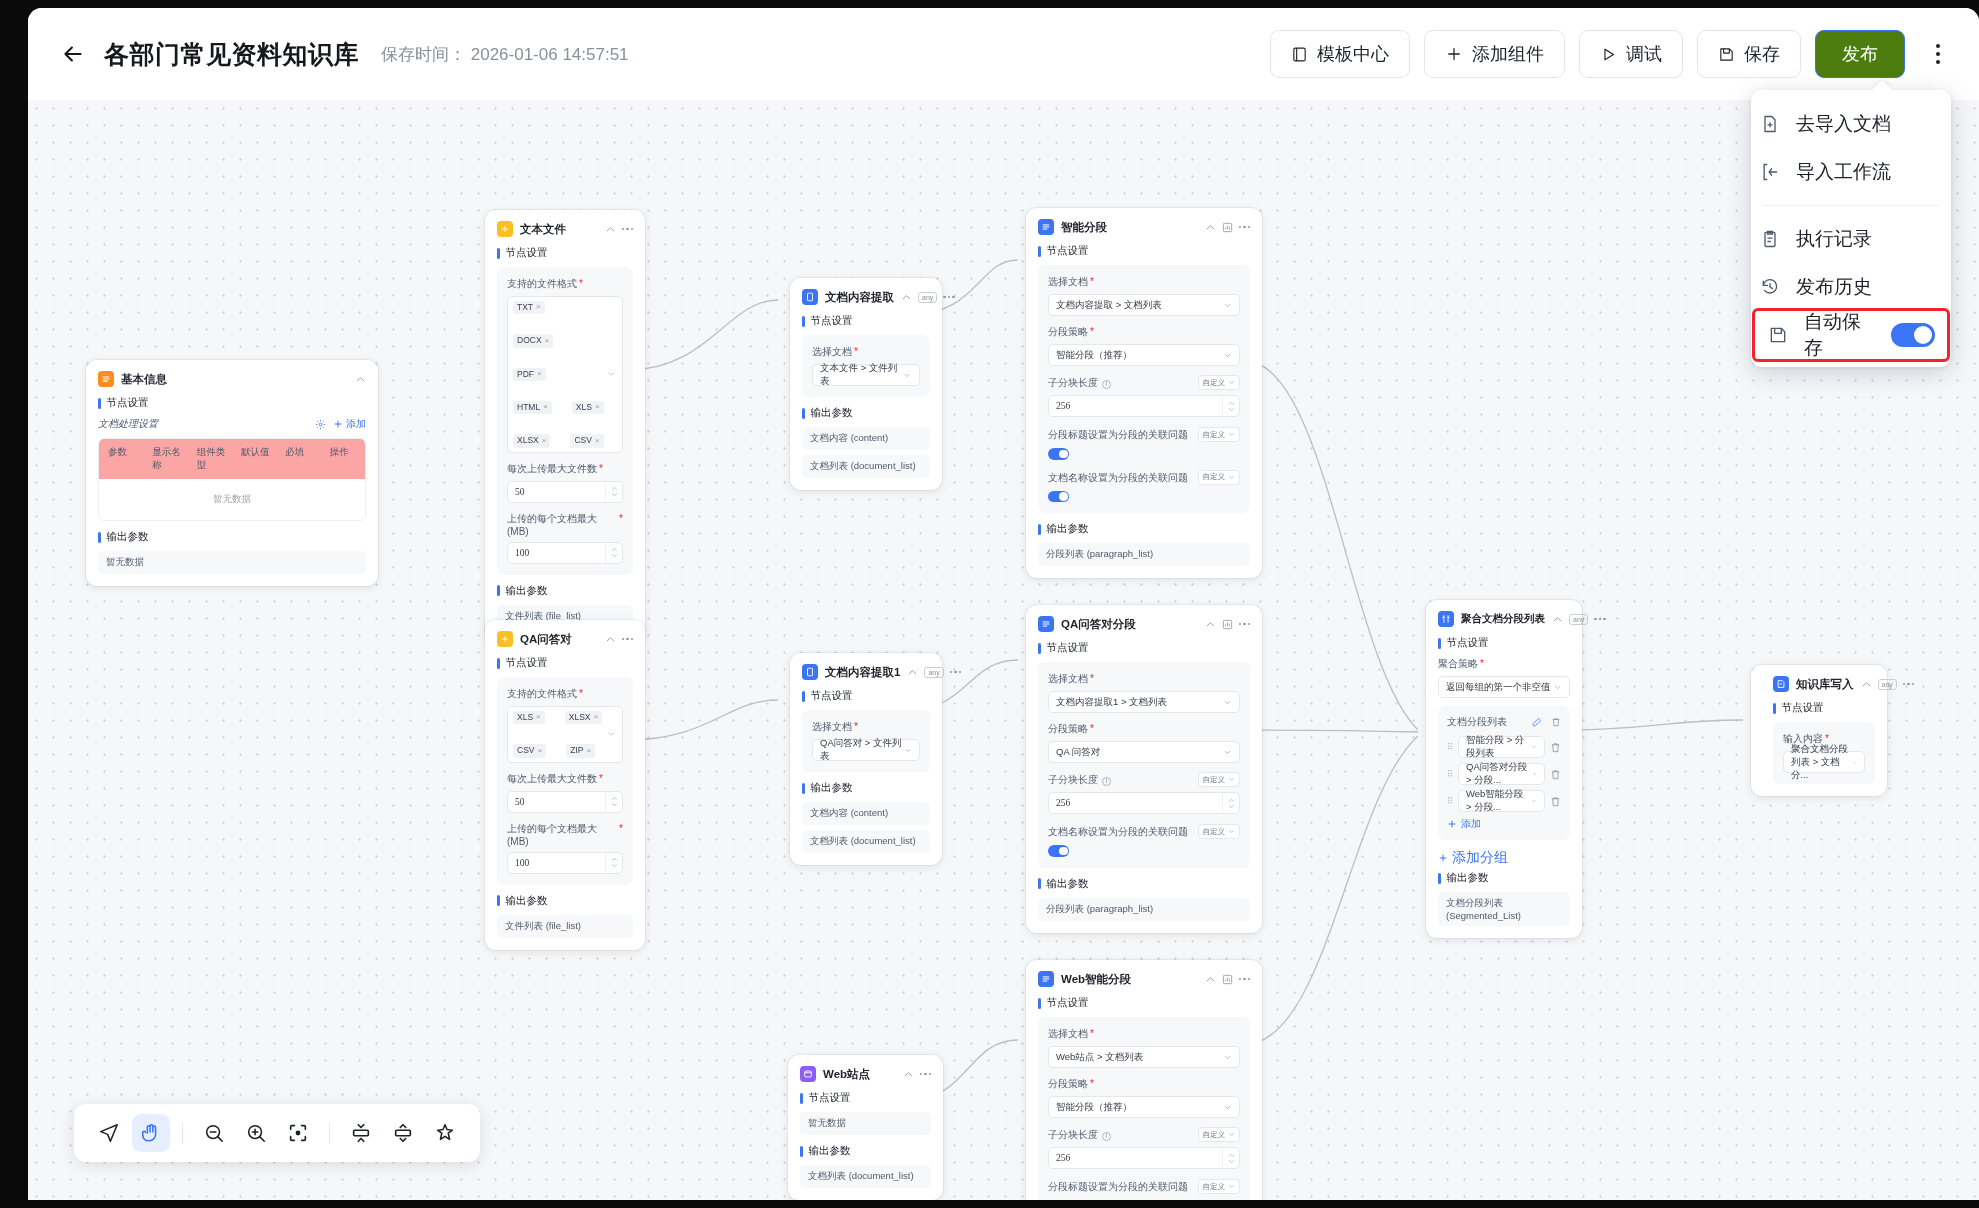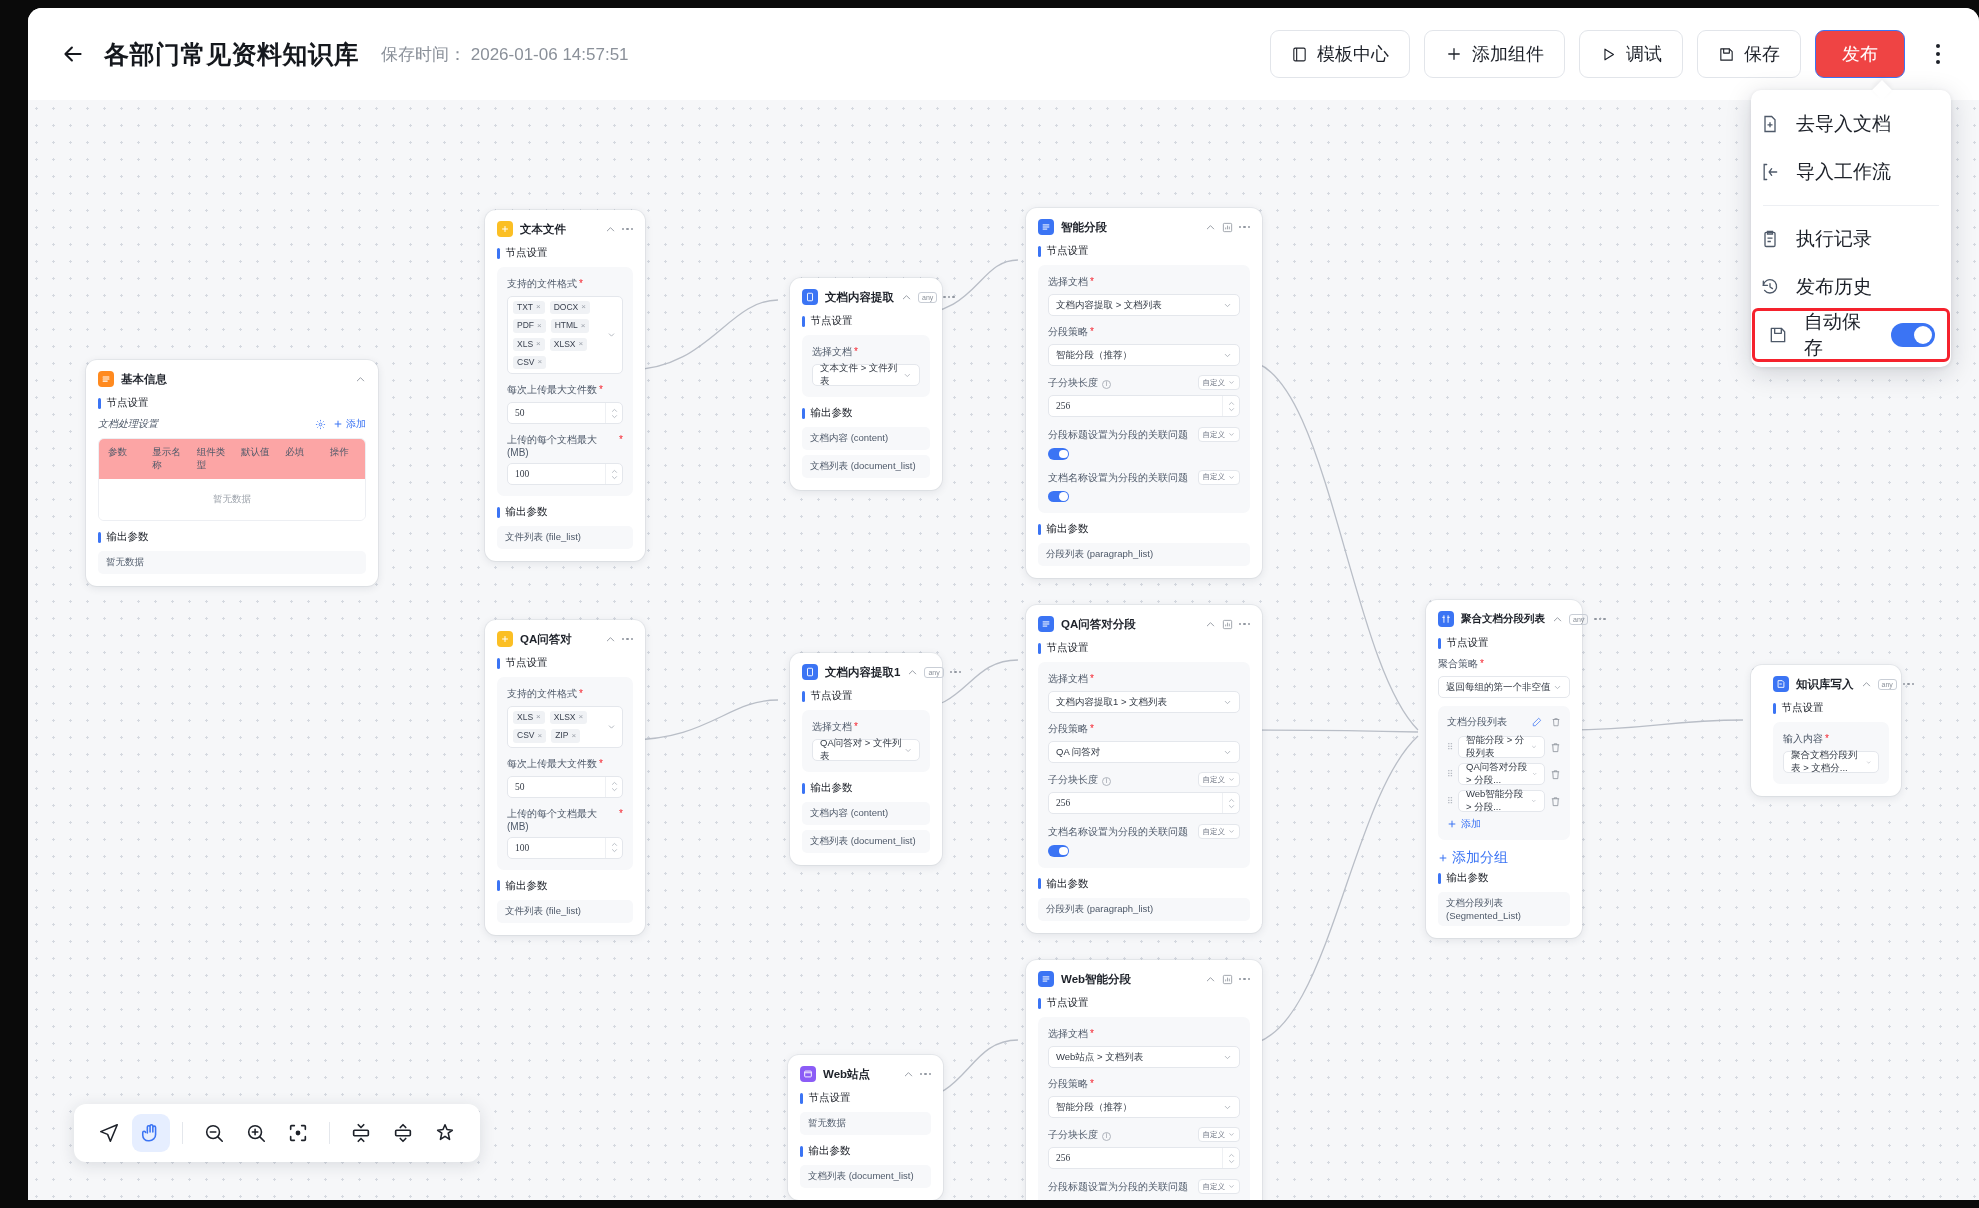--- a/index.html
+++ b/index.html
@@ -44,21 +44,21 @@
   }
   .hdr-right { margin-left: auto; display: flex; align-items: center; gap: 14px; }
   .hbtn {
     height: 48px; border: 1px solid #e2e5ea; border-radius: 9px;
     background: #fff; color: #1d2129;
     font-size: 18px; font-family: inherit;
     display: flex; align-items: center; gap: 9px;
     padding: 0 20px; cursor: pointer; white-space: nowrap;
   }
   .hbtn.primary {
-    background: #ef4444; border-color: #3b74f4; color: #fff;
+    background: #4d7c0f; border-color: #3b74f4; color: #fff;
     font-weight: normal; padding: 8px 26px;
   }
   .kebab {
     width: 34px; height: 44px; display: flex; flex-direction: column;
     align-items: center; justify-content: center; gap: 4px; cursor: pointer;
     margin-left: 2px;
   }
   .kebab i { width: 4px; height: 4px; border-radius: 50%; background: #1d2129; display: block; }
 
   
@@ -157,21 +157,21 @@
   .stepper {
     position: absolute; right: 0; top: 0; bottom: 0; width: 17px;
     border-left: 1px solid #eef0f3; display: flex; flex-direction: column;
     align-items: center; justify-content: center; gap: 1px; color: #b6bbc3;
   }
   .stepper svg { width: 7px; height: 5px; display: block; }
 
   .tagbox {
     background: #fff; border: 1px solid #e4e7ec; border-radius: 5px;
     padding: 4px 18px 4px 5px; position: relative; min-height: 22px;
-    display: flex; flex-wrap: wrap; gap: 5px;
+    display: flex; flex-wrap: wrap; gap: 20px;
   }
   .tagbox .caret { position: absolute; right: 6px; top: 50%; transform: translateY(-50%); color: #a6abb4; }
   .tag {
     background: #f0f2f5; border-radius: 3px; font-size: 8.5px; color: #3b4250;
     padding: 2px 4px; display: flex; align-items: center; gap: 3px; line-height: 1.1;
   }
   .tag .x { color: #9aa0a9; font-size: 8px; }
 
   .fld-row { display: flex; align-items: flex-end; justify-content: space-between; gap: 6px; margin-bottom: 5px; }
   .fld-row .flabel { margin-bottom: 0; justify-content: flex-end; }
@@ -1030,21 +1030,21 @@
       <div class="addgroup">
         <svg width="10" height="10" viewBox="0 0 24 24" fill="none" stroke="currentColor" stroke-width="2.4" stroke-linecap="round">
             <path d="M12 5v14M5 12h14"></path>
           </svg>
         <span>添加分组</span>
       </div>
       <div class="sec-label" style="margin-top:4px">输出参数</div>
       <div class="outrow">文档分段列表 (Segmented_List)</div>
     </div>
 
-    <div class="node" style="left:1723px; top:565px; width:150px;padding-left:22px;">
+    <div class="node" style="left:1723px; top:565px; width:136px;padding-left:22px;">
       <div class="nhead">
         <span class="nicon" style="background:#3b74f4">
           <svg viewBox="0 0 24 24" fill="none" stroke="#fff" stroke-width="2.2">
               <path d="M5 4h10l4 4v12H5z"></path>
               <path d="M8 12h6"></path>
             </svg>
         </span>
         <span class="ntitle">知识库写入</span>
         <span class="nhead-right">
           <svg class="chev-up" viewBox="0 0 24 24" fill="none" stroke="currentColor" stroke-width="2" stroke-linecap="round">

